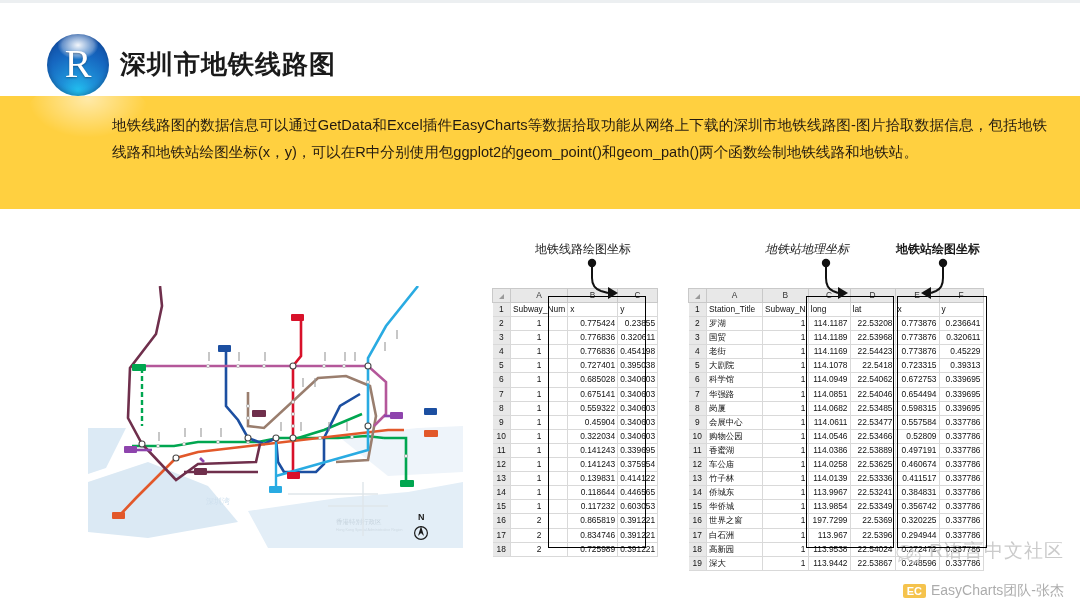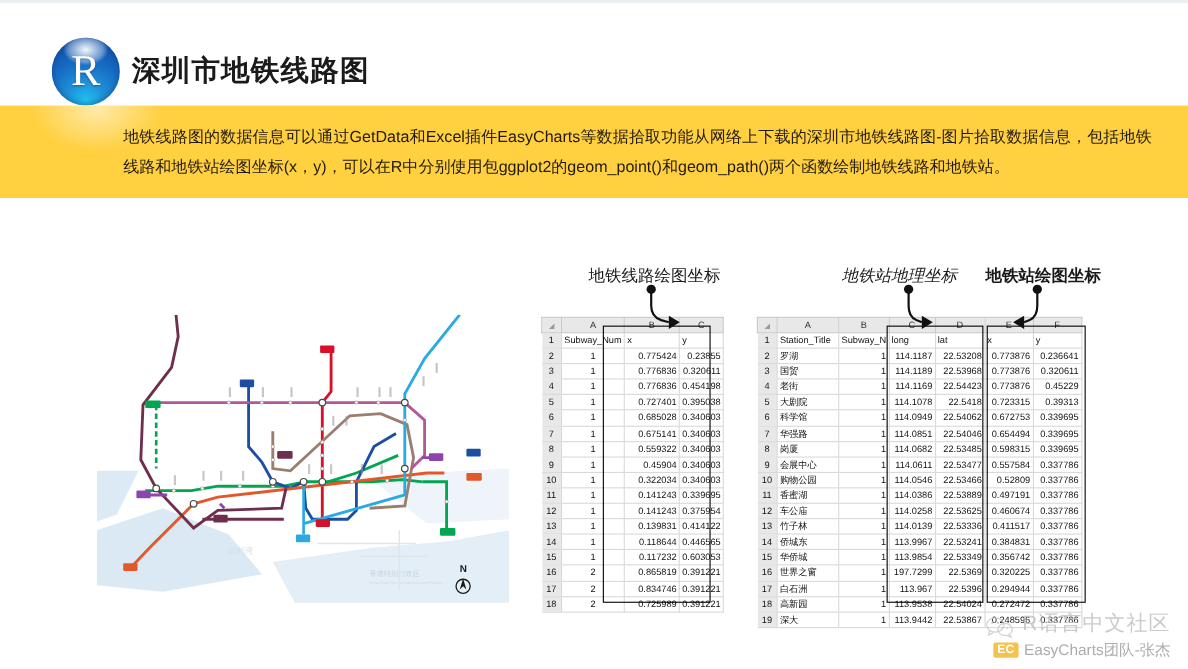--- a/index.html
+++ b/index.html
@@ -42,38 +42,38 @@
     text-shadow: 0 1px 2px rgba(0,0,0,.35);
   }
   .header-title {
     position: absolute; left: 120px; top: 44px;
     font-size: 26px; font-weight: bold; color: #1a1a1a;
     letter-spacing: 1px;
     white-space: nowrap;
   }
   
   .banner {
-    position: absolute; left: 0; top: 96px; width: 1080px; height: 84px;
+    position: absolute; left: 0; top: 96px; width: 1080px; height: 113px;
     background: #ffd040;
   }
   .banner-glow {
     position: absolute; left: 28px; top: -14px; width: 120px; height: 56px;
     border-radius: 50%;
     background: radial-gradient(ellipse at 50% 30%, rgba(255,255,255,.55) 0%, rgba(255,255,255,0) 70%);
     pointer-events: none;
   }
   .banner-text {
     position: absolute; left: 112px; top: 16px; width: 935px;
     font-size: 14.6px; line-height: 26.5px; color: #231a10;
     text-align: justify;
   }
   
   .lbl {
     position: absolute;
-    font-size: 15px; color: #1a1a1a; white-space: nowrap; text-align: center;
+    font-size: 12px; color: #1a1a1a; white-space: nowrap; text-align: center;
   }
   .lbl-1 { left: 535px; top: 241px; }
   .lbl-2 { left: 765px; top: 241px; font-style: italic; }
   .lbl-3 { left: 896px; top: 241px; font-weight: bold; }
 
   .arrow-svg { position: absolute; left: 0; top: 0; width: 1080px; height: 608px;
                pointer-events: none; z-index: 5; }
 
   
   .map-wrap {
@@ -134,21 +134,21 @@
     text-align: right; color: #b8b8b8;
     opacity: .85;
   }
   .wm-row1 {
     display: flex; align-items: flex-end; justify-content: flex-end; gap: 7px;
     font-size: 19px; color: #c2c2c2; letter-spacing: 1px;
   }
   .wechat-ico { width: 26px; height: 20px; }
   .wm-row2 {
     display: flex; align-items: center; justify-content: flex-end; gap: 5px;
-    font-size: 14px; color: #9e9e9e; margin-top: 2px;
+    font-size: 14px; color: #9e9e9e; margin-top: 18px;
   }
   .ec-badge {
     display: inline-block; background: #f4b92e; color: #ffffff;
     font-size: 11px; font-weight: bold; padding: 1px 4px;
     border-radius: 2px; letter-spacing: 0;
   }
 </style>
 </head>
 <body>
 

